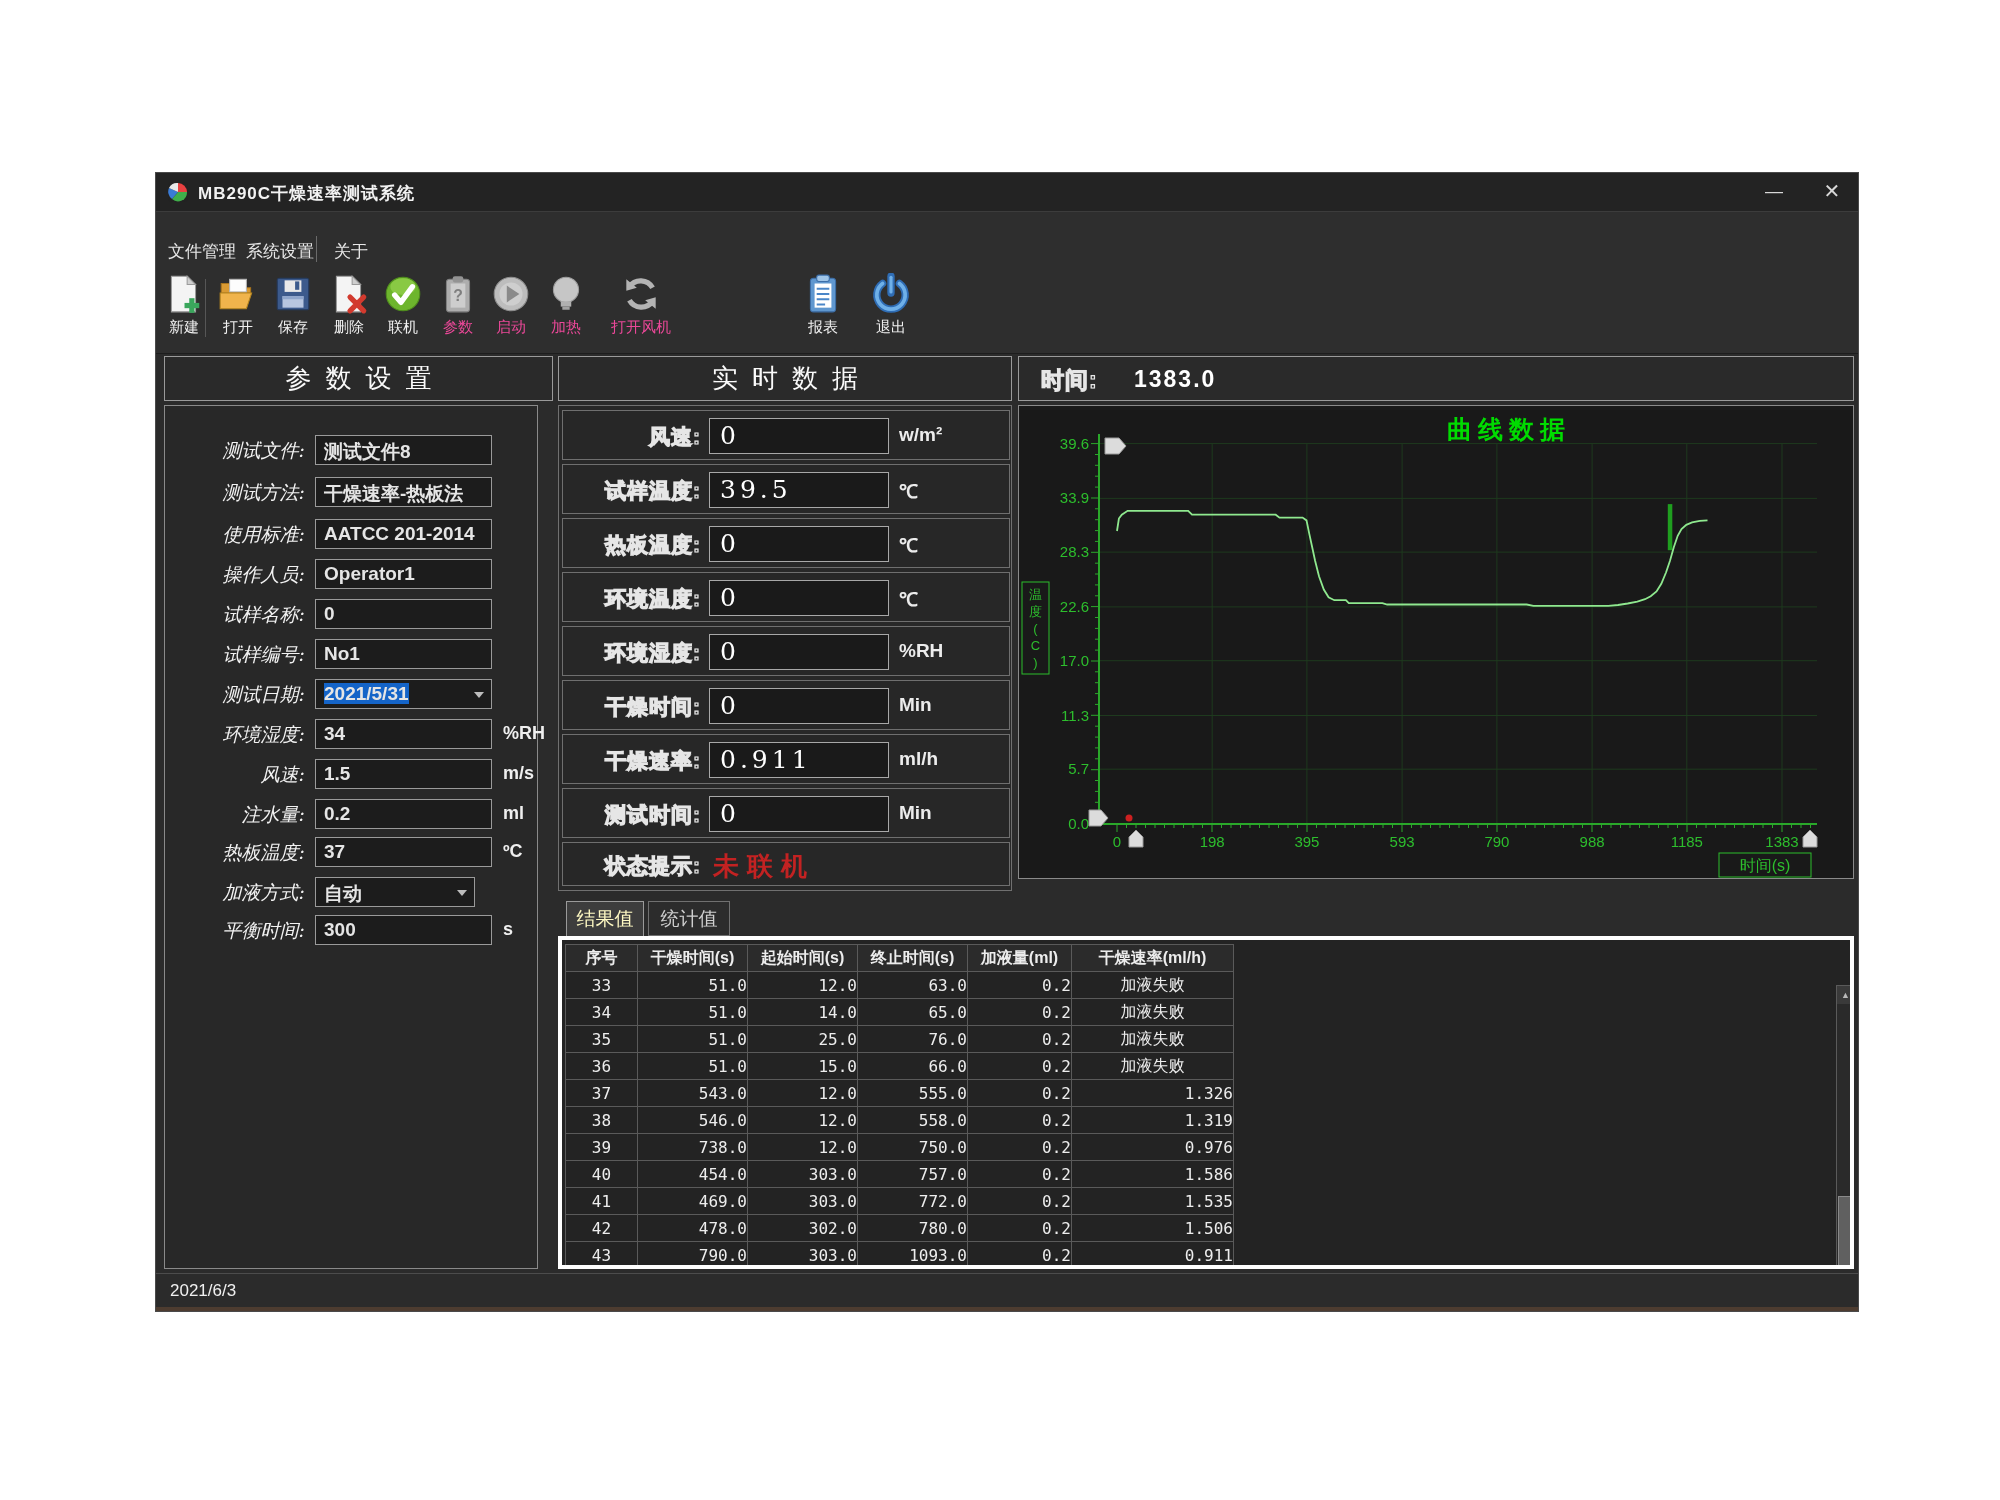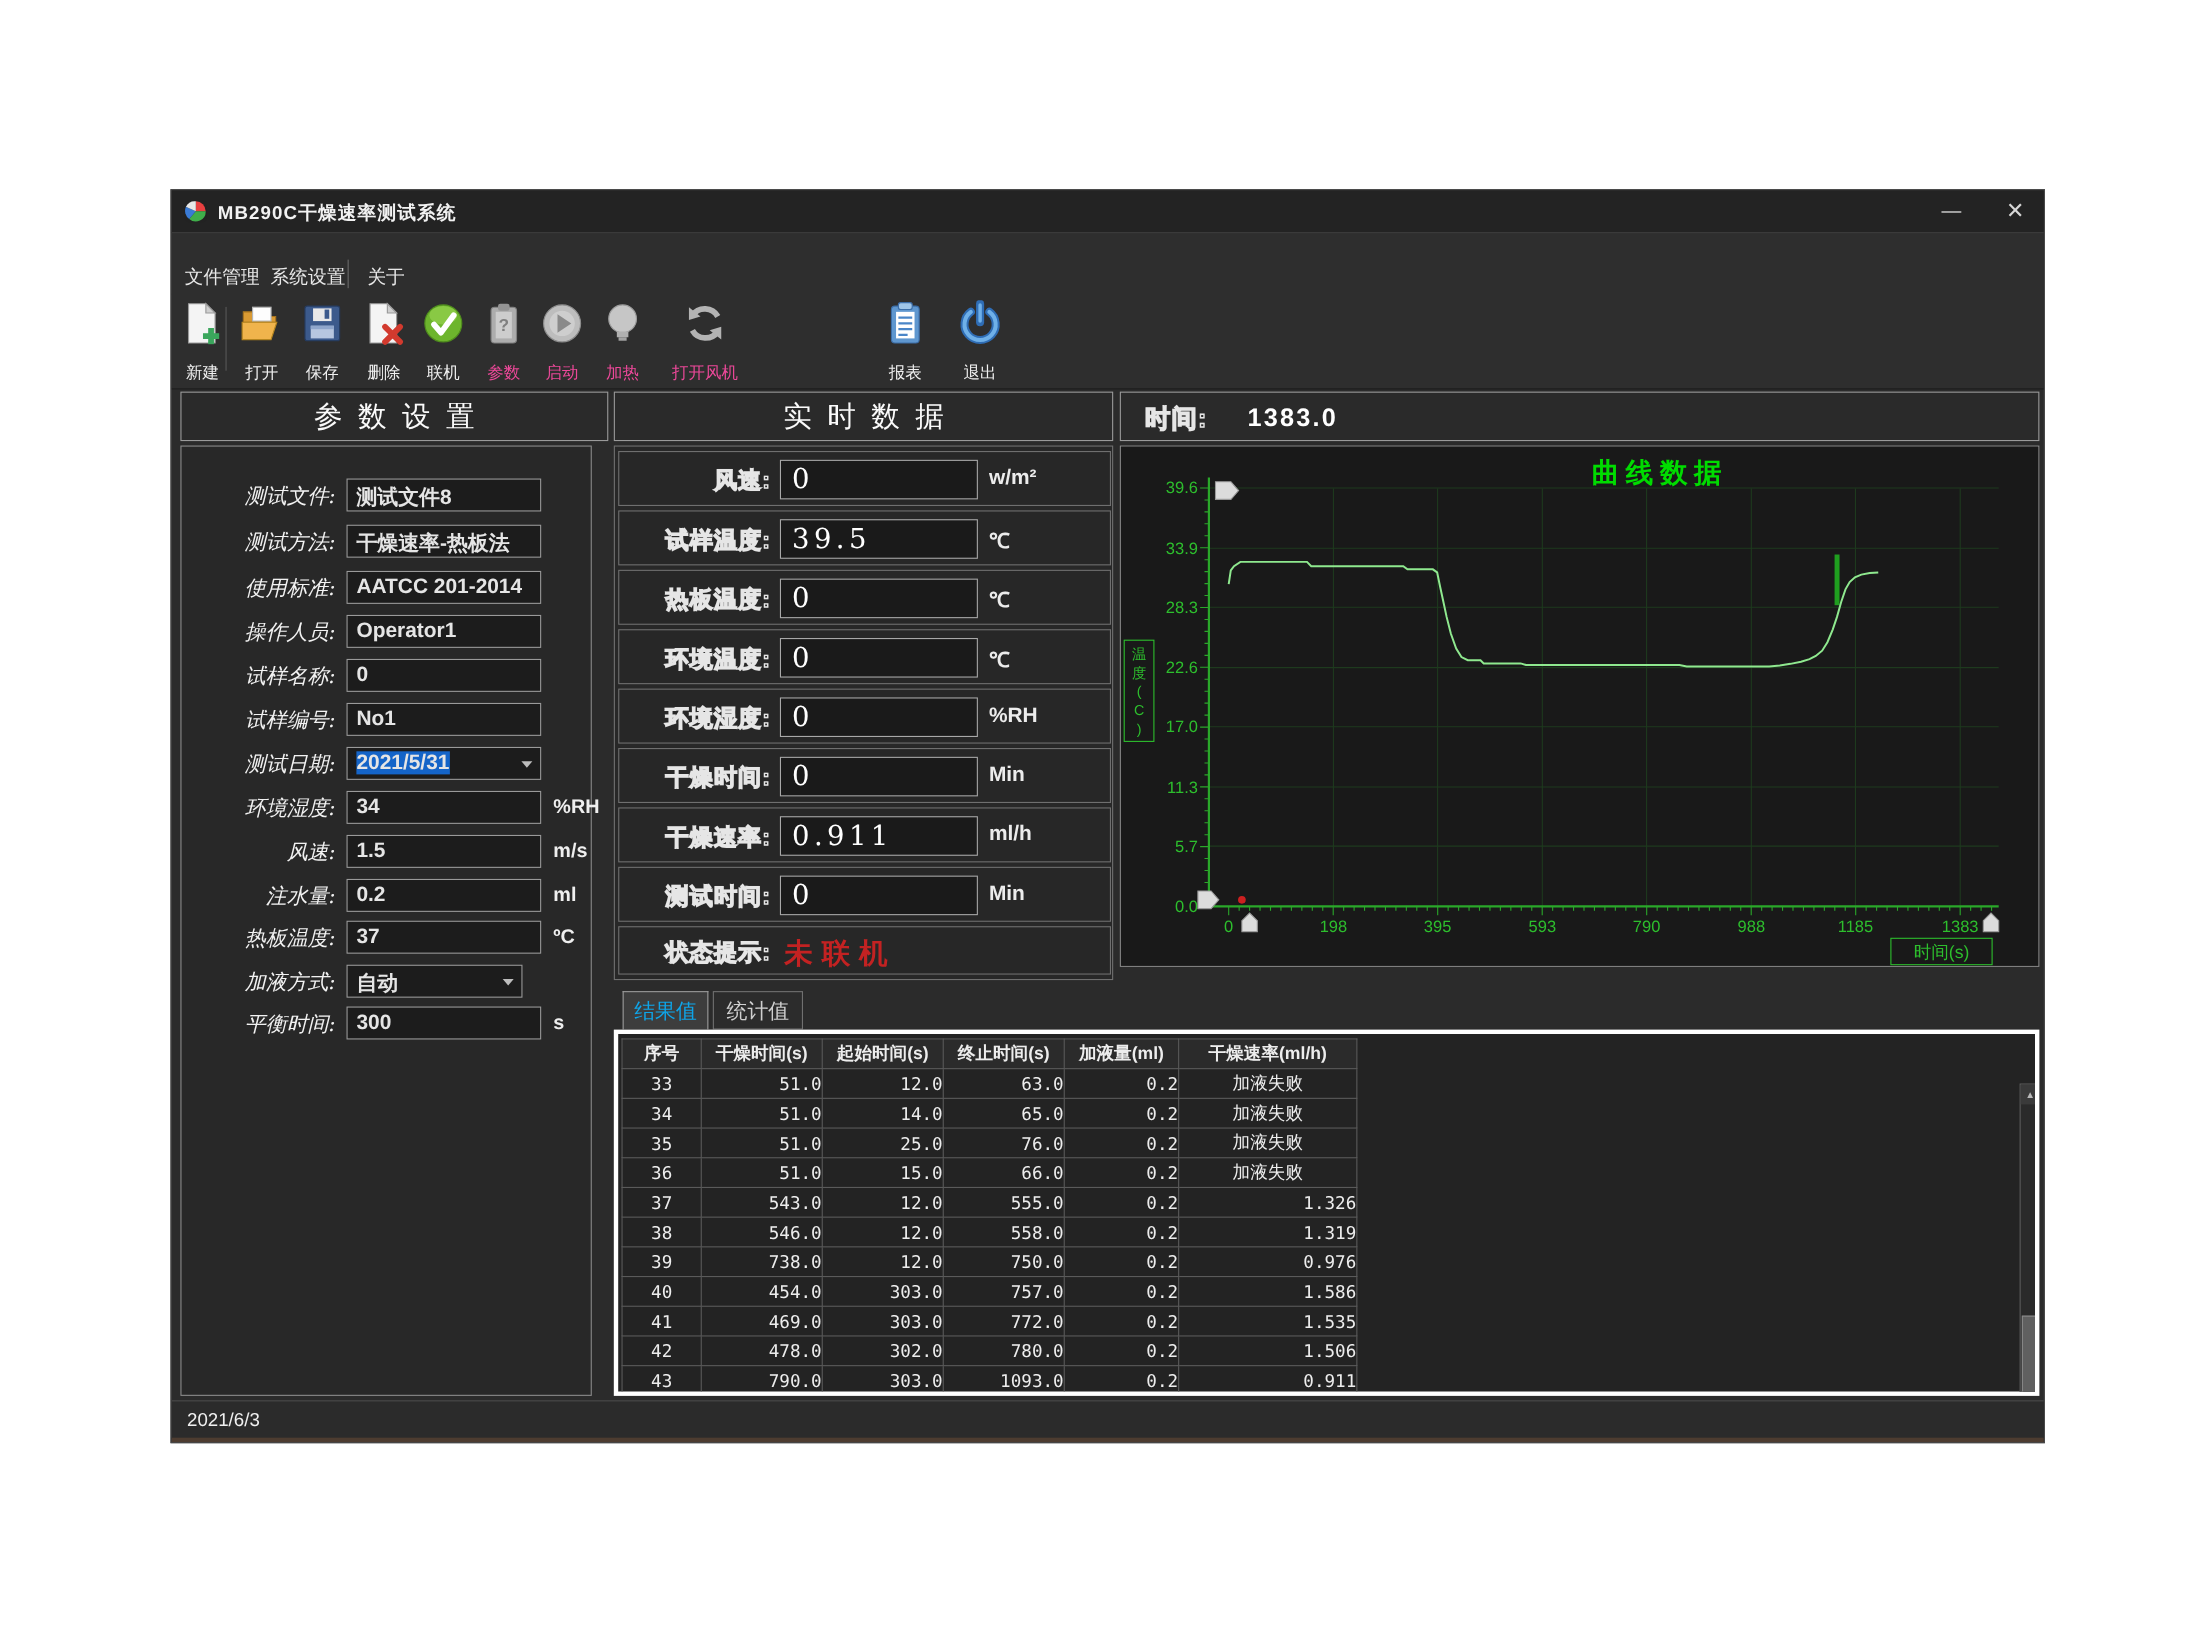--- a/index.html
+++ b/index.html
@@ -13,21 +13,21 @@
   .title-text{position:absolute;left:42px;top:9px;font-size:17px;font-weight:bold;color:#f2f2f2;letter-spacing:1px;}
   .cap-btn{position:absolute;top:0;width:48px;height:36px;color:#d8d8d8;font-size:18px;
            display:flex;align-items:center;justify-content:center;cursor:pointer;}
   .btn-min{left:1594px;} .btn-close{left:1652px;font-size:20px;}
   .menubar{position:absolute;left:0;top:38px;width:100%;height:56px;background:#2e2e2e;border-top:1px solid #3c3c3c;}
   .menu-item{position:absolute;top:28px;font-size:17px;color:#e8e8e8;cursor:pointer;}
   .menu-sep{position:absolute;top:24px;left:160px;width:1px;height:26px;background:#6a6a6a;}
   .toolbar{position:absolute;left:0;top:94px;width:100%;height:86px;background:#2e2e2e;border-bottom:1px solid #1d1d1d;}
   .tb-btn{position:absolute;top:6px;width:56px;height:74px;display:flex;flex-direction:column;align-items:center;cursor:pointer;}
   .tb-btn .tb-ic{width:42px;height:42px;}
-  .tb-btn .tb-label{font-size:15px;margin-top:15px;color:#f0f0f0;white-space:nowrap;}
+  .tb-btn .tb-label{font-size:15px;margin-top:3px;color:#f0f0f0;white-space:nowrap;}
   .tb-btn.disabled .tb-label{color:#ec4899;}
   .tb-sep{position:absolute;top:12px;left:49px;width:1px;height:58px;background:#565656;}
   
   .hdr-box{position:absolute;height:45px;background:#2a2a2a;border:1px solid #9a9a9a;box-sizing:border-box;
            display:flex;align-items:center;justify-content:center;}
   .hdr-title{font-family:"DejaVu Serif", serif;font-size:26px;color:#fafafa;letter-spacing:14px;text-indent:14px;}
   .body-box{position:absolute;background:#282828;border:1px solid #8a8a8a;box-sizing:border-box;}
   
   .p-row{position:absolute;left:0;width:100%;height:32px;}
   .p-label{position:absolute;left:18px;top:3px;width:122px;text-align:right;
@@ -51,21 +51,21 @@
              font-family:"DejaVu Serif", serif;letter-spacing:8px;}
   
   .chart-hdr{position:absolute;left:862px;top:183px;width:836px;height:45px;background:#2a2a2a;
              border:1px solid #9a9a9a;box-sizing:border-box;}
   .chart-hdr .hl{position:absolute;left:22px;top:8px;font-size:23px;}
   .chart-hdr .hv{position:absolute;left:115px;top:9px;font-size:23px;font-weight:bold;color:#fff;letter-spacing:2px;}
   .chart-body{position:absolute;left:862px;top:232px;width:836px;height:474px;background:#1a1a1a;
               border:1px solid #8a8a8a;box-sizing:border-box;}
   
   .table-panel{position:absolute;left:402px;top:723px;width:1296px;height:375px;}
-  .tab{position:absolute;top:5px;height:35px;box-sizing:border-box;font-size:19px;color:#0ea5e9;
+  .tab{position:absolute;top:5px;height:35px;box-sizing:border-box;font-size:19px;color:#fef9c3;
        display:flex;align-items:center;justify-content:center;cursor:pointer;}
   .tab.active{left:8px;width:78px;background:#3d3d3d;border:1px solid #9a9a9a;border-bottom:none;}
   .tab.inactive{left:90px;width:82px;background:#2c2c2c;border:1px solid #707070;color:#cfcfcf;}
   .tab-page{position:absolute;left:0;top:40px;width:1296px;height:333px;background:#232323;
             border:4px solid #ffffff;box-sizing:border-box;overflow:hidden;}
   table.grid{position:absolute;left:3px;top:4px;border-collapse:collapse;table-layout:fixed;
              font-family:"DejaVu Sans Mono", monospace;font-size:16px;color:#ededed;}
   table.grid th{font-family:"Liberation Sans", sans-serif;font-weight:bold;font-size:16px;background:#2b2b2b;}
   table.grid th,table.grid td{border:1px solid #5a5a5a;height:26px;padding:0;white-space:nowrap;overflow:hidden;}
   td.num{text-align:right;padding-right:28px;} td.ctr,th{text-align:center;}

